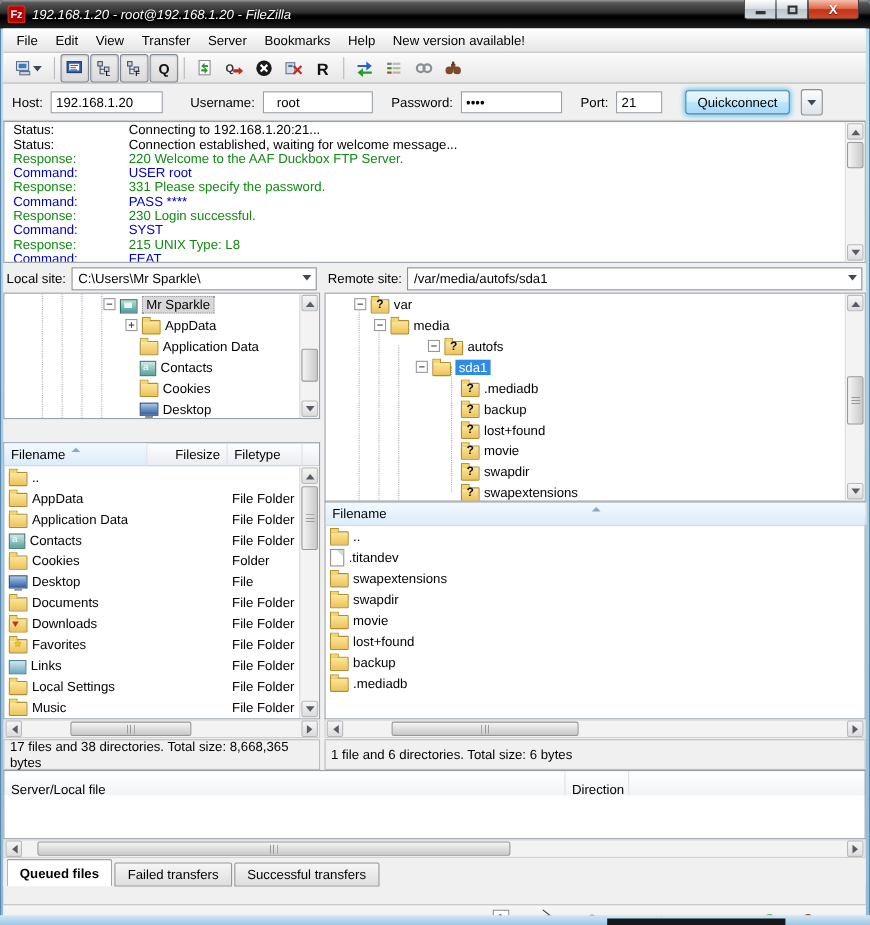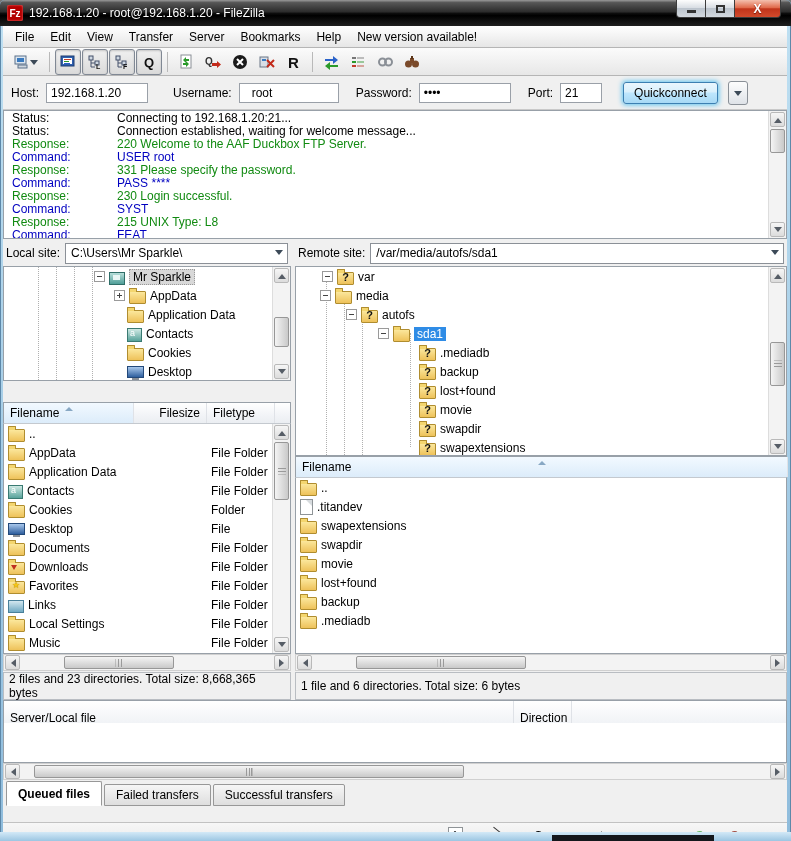--- a/index.html
+++ b/index.html
@@ -6,21 +6,21 @@
   #win{position:relative;width:791px;height:841px;background:linear-gradient(#bfe0f2,#8fbcdc);
        font-family:"Liberation Sans",sans-serif;font-size:12px;color:#000;
        border-radius:5px 5px 0 0;overflow:hidden;box-shadow:inset 0 0 0 1px #5d88a9;}
   
   .titlebar{position:absolute;left:0;top:0;right:0;height:26px;border-radius:5px 5px 0 0;
     background:linear-gradient(#9a9a9a 0%,#565656 10%,#2c2c2c 45%,#0c0c0c 52%,#000 60%,#1f1f1f 100%);
     display:flex;align-items:center;padding-left:7px;}
   .fzlogo{width:16px;height:16px;background:#b40000;border-radius:2px;color:#fff;font-weight:bold;
     font-size:10px;display:flex;align-items:center;justify-content:center;margin-right:6px;flex:none;
     box-shadow:inset 0 0 2px #ff8a8a;}
-  .title-text{color:#fff;text-shadow:0 1px 2px #000;white-space:nowrap;}
+  .title-text{color:#fff;text-shadow:0 1px 2px #000;white-space:nowrap;font-style:italic;}
   .winbtns{position:absolute;right:10px;top:0;display:flex;}
   .wbtn{height:18px;border:1px solid #3c3c3c;border-top:none;display:flex;align-items:center;justify-content:center;
     background:linear-gradient(#fdfdfd,#d9dee4 45%,#bcc4cd 50%,#d3d9df);box-sizing:border-box;}
   .wbtn.min{width:30px;border-radius:0 0 0 4px;}
   .wbtn.max{width:29px;border-left:none;}
   .wbtn.close{width:46px;border-left:none;border-radius:0 0 4px 0;color:#fff;font-weight:bold;
     background:linear-gradient(#f4c0ae,#e06a4b 45%,#c0341a 52%,#d24a2c);text-shadow:0 1px 1px #7a1606;}
   .glyph-min{width:9px;height:3px;background:#333;margin-top:6px;}
   .glyph-max{width:9px;height:8px;border:2px solid #333;box-sizing:border-box;}
   
@@ -516,21 +516,21 @@
           <span class="tri left"></span>
         </div>
       <div class="thumb h" style="left:60px;top:1px;height:13px;width:110px">
           <span class="grip"></span>
         </div>
       <div class="sbtn" style="right:1px;top:0">
           <span class="tri right"></span>
         </div>
     </div>
     <div class="abs pstatus" style="left:0;top:646px;width:288px;height:28px">
-        <span>2 files and 23 directories. Total size: 8,668,365 bytes</span>
+        <span>17 files and 38 directories. Total size: 8,668,365 bytes</span>
       </div>
 
     <div class="abs sitebar" style="left:292px;top:214px;width:492px">
       <span>Remote site:</span>
       <span class="combo">
         <span class="combo-text">/var/media/autofs/sda1</span>
         <span class="combo-btn">
             <span class="tri-d" style="margin-top:3px"></span>
           </span>
       </span>
@@ -538,26 +538,26 @@
     <div class="abs treepane" style="left:292px;top:240px;width:492px;height:190px">
       <div class="guide" style="left:30px;top:9px;bottom:0"></div>
       <div class="guide" style="left:48px;top:28px;bottom:0"></div>
       <div class="guide" style="left:66px;top:47px;bottom:0"></div>
       <div class="guide" style="left:114px;top:66px;height:114px"></div>
       <div class="trow" style="padding-left:26px">
           <span class="exp"></span>
           <span class="i i-folder q"></span>
           <span>var</span>
         </div>
-      <div class="trow" style="padding-left:24px">
+      <div class="trow" style="padding-left:44px">
           <span class="exp"></span>
           <span class="i i-folder"></span>
           <span>media</span>
         </div>
-      <div class="trow" style="padding-left:50px">
+      <div class="trow" style="padding-left:93px">
           <span class="exp"></span>
           <span class="i i-folder q"></span>
           <span>autofs</span>
         </div>
       <div class="trow" style="padding-left:82px">
           <span class="exp"></span>
           <span class="i i-folder"></span>
           <span class="sel-blue">sda1</span>
         </div>
       <div class="trow" style="padding-left:110px">

